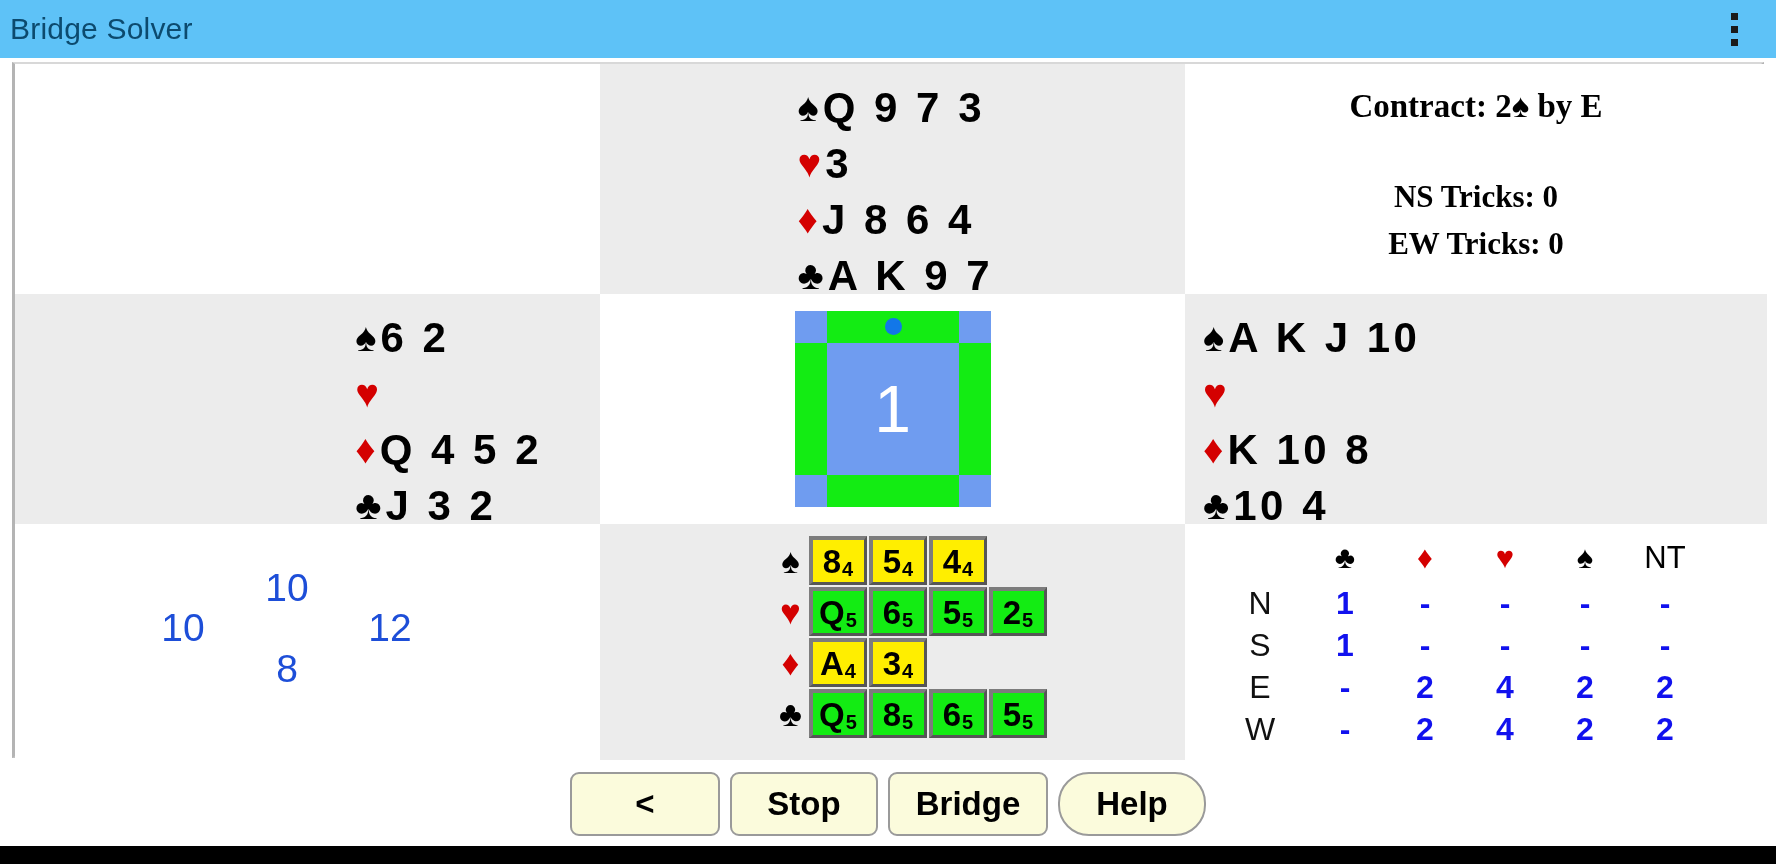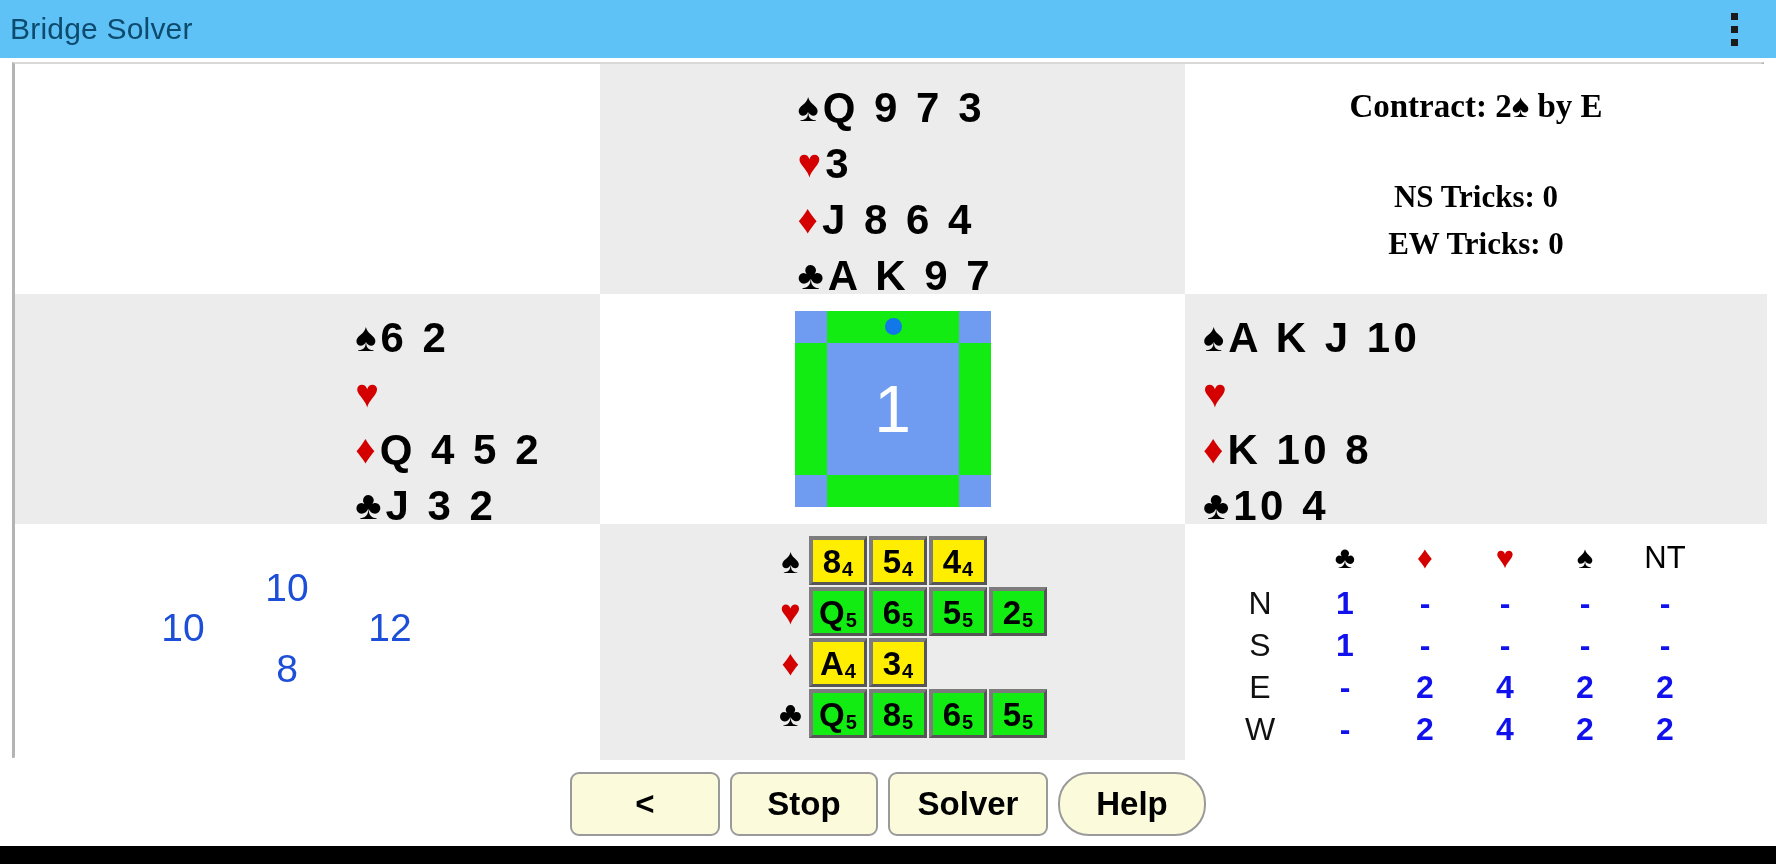--- a/index.html
+++ b/index.html
@@ -432,18 +432,18 @@
             </tr>
           </tbody>
       </table>
     </div>
 
   </div>
 
   <div id="buttonbar">
     <div class="btn" id="btn-prev">&lt;</div>
     <div class="btn" id="btn-stop">Stop</div>
-    <div class="btn" id="btn-options">Solver</div>
+    <div class="btn" id="btn-options">Bridge</div>
     <div class="btn" id="btn-help">Help</div>
   </div>
 
   <div id="bottom-black"></div>
 </div>
 
 </body></html>

